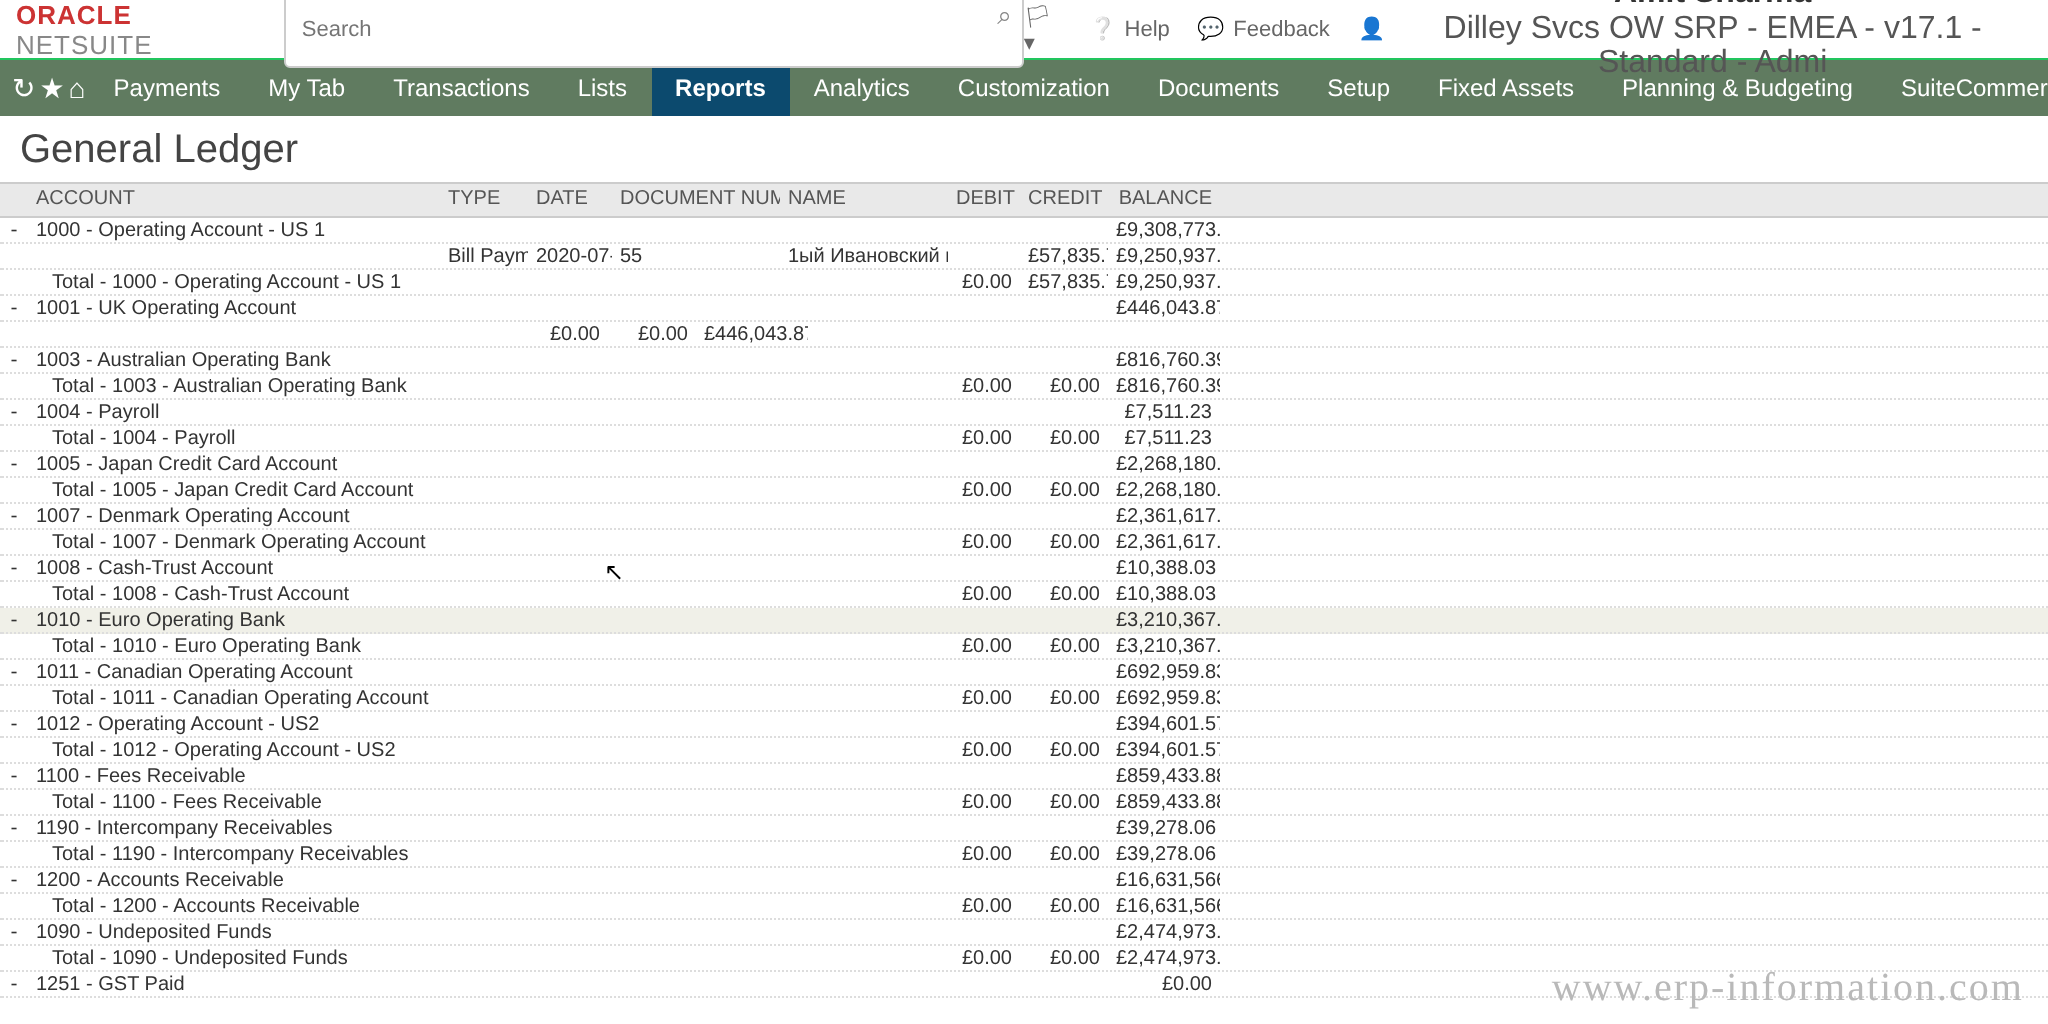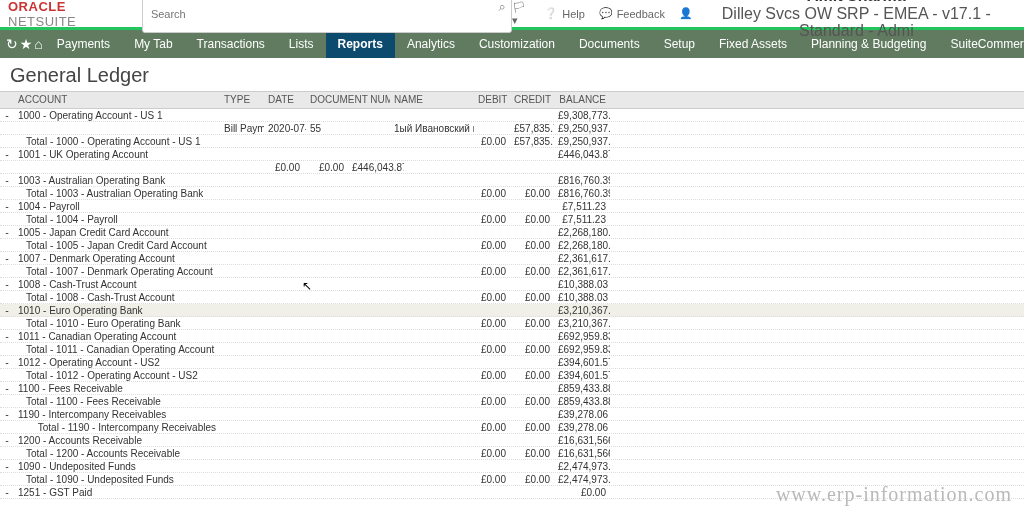--- a/index.html
+++ b/index.html
@@ -1,17 +1,17 @@
 <!DOCTYPE html>
 <html><head>
 <meta charset="utf-8">
 <style>
   * { box-sizing: border-box; margin: 0; padding: 0; }
   body { font-family: Arial, Helvetica, sans-serif; font-size: 11px; color: #333; background: #fff; width: 1024px; height: 512px; overflow: hidden; position: relative; }
-  .topbar { display: flex; align-items: center; height: 30px; padding: 0 8px; border-bottom: 3px solid #22c55e; }
+  .topbar { display: flex; align-items: center; height: 30px; padding: 0 8px; border-bottom: 1px solid #22c55e; }
   .logo { font-weight: bold; font-size: 13px; letter-spacing: 0.5px; color: #222; padding-right: 20px; }
   .logo .orange { color: #c33; }
   .logo .gray { color: #888; font-weight: normal; }
   .search-wrap { flex: 0 0 370px; }
   .search { width: 100%; height: 38px; border: 1px solid #ccc; border-radius: 3px; padding: 0 24px 0 8px; font-size: 11px; color: #888; }
   .search-rel { position: relative; }
   .search-icon { position: absolute; right: 6px; top: 4px; font-size: 13px; color: #888; }
   .top-right { margin-left: auto; display: flex; align-items: center; gap: 14px; color: #666; }
   .top-right .it { display: flex; align-items: center; gap: 4px; cursor: pointer; }
   .user-info { line-height: 1.1; font-size: 16px; color: #555; text-align: center; }
@@ -366,21 +366,21 @@
       <div class="c-type"></div>
       <div class="c-date"></div>
       <div class="c-doc"></div>
       <div class="c-name"></div>
       <div class="c-debit num"></div>
       <div class="c-credit num"></div>
       <div class="c-bal num">£39,278.06</div>
     </div>
     <div class="row">
       <div class="c-exp exp-toggle"></div>
-      <div class="c-acct total" style="padding-left: 12px; text-align: right;">Total - 1190 - Intercompany Receivables</div>
+      <div class="c-acct total" style="padding-left: 12px;">Total - 1190 - Intercompany Receivables</div>
       <div class="c-type"></div>
       <div class="c-date"></div>
       <div class="c-doc"></div>
       <div class="c-name"></div>
       <div class="c-debit num">£0.00</div>
       <div class="c-credit num">£0.00</div>
       <div class="c-bal num">£39,278.06</div>
     </div>
     <div class="row">
       <div class="c-exp exp-toggle">-</div>

